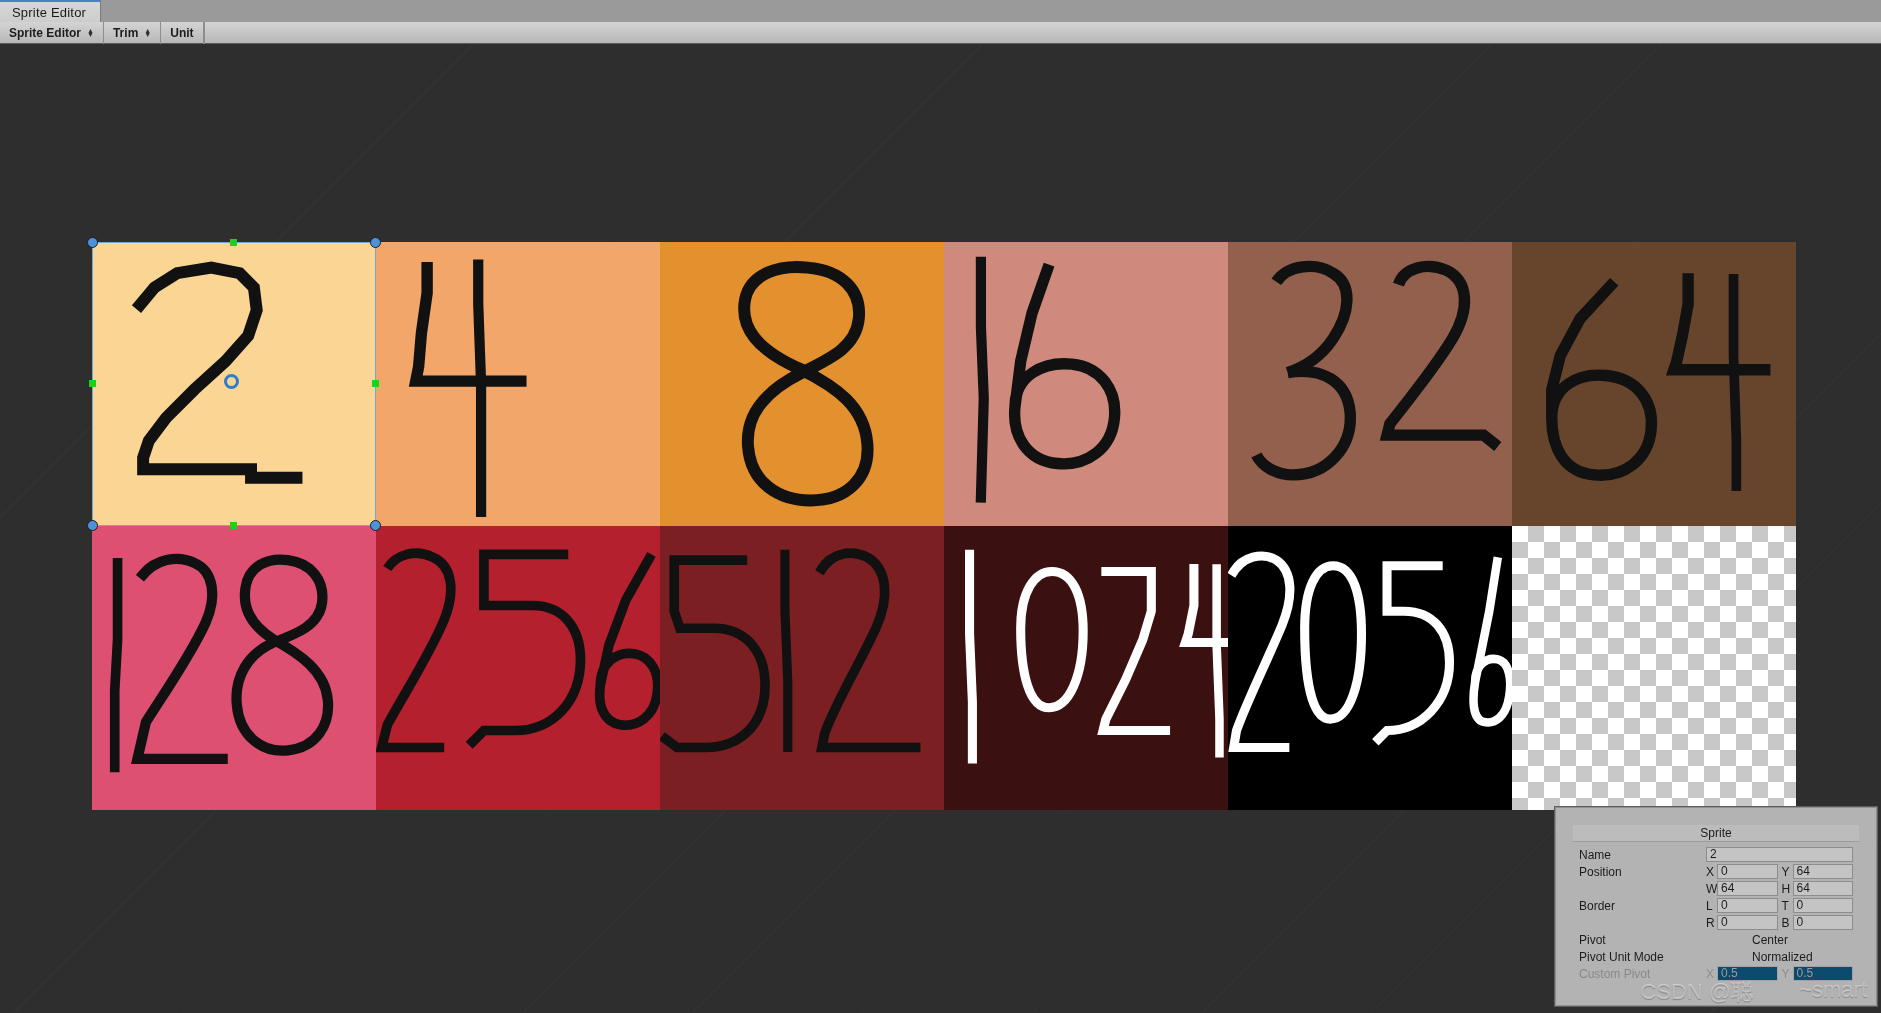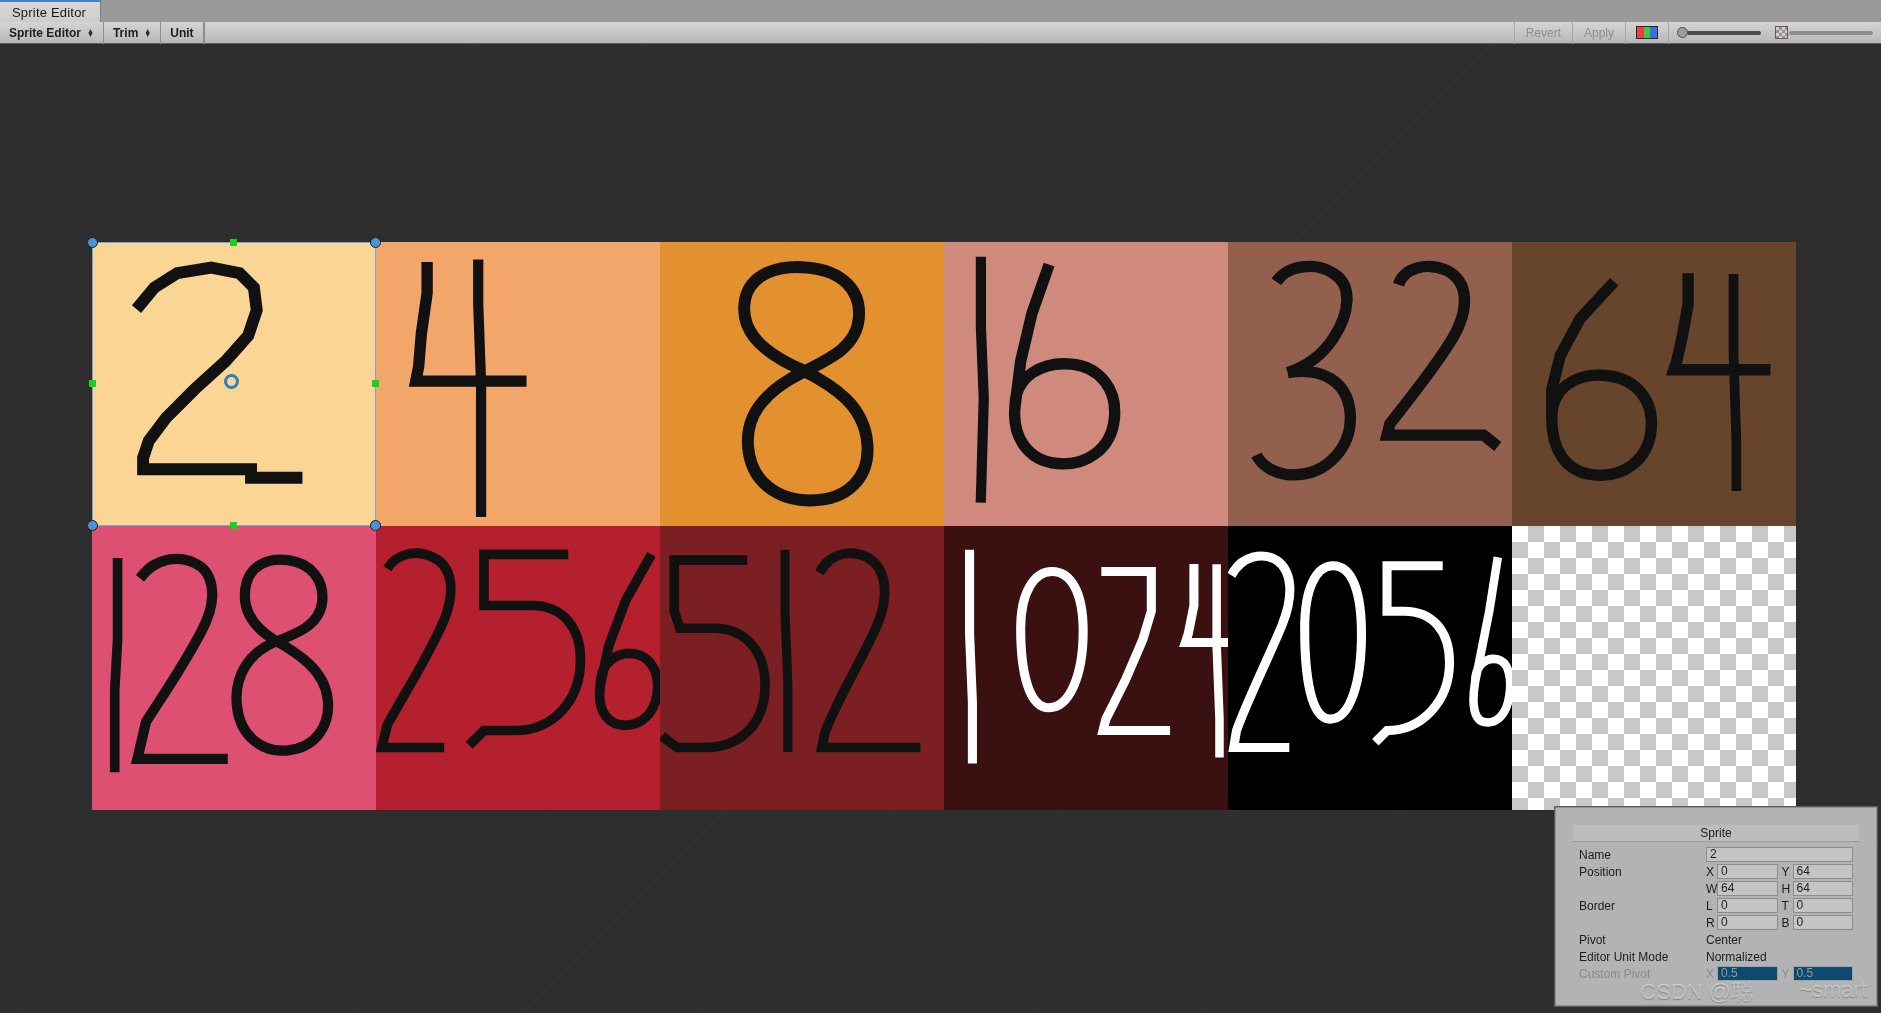--- a/index.html
+++ b/index.html
@@ -180,21 +180,21 @@
     background: #c4c4c4;
     border: 1px solid #8c8c8c;
     padding: 0 3px;
     font-size: 12px; color: #1c1c1c;
     line-height: 13px;
     overflow: hidden; white-space: nowrap;
   }
   .field.wide { margin-left: 0; }
   .field.dim { color: #9b9b9b; background: #0c4a6e; border-color: #a3a3a3; }
   .field + .axis { margin-left: 4px; }
-  .plain-val { flex: 1; }
+  .plain-val { flex: 1; margin-left: 46px; }
 
   
   .win-wm {
     position: absolute; right: 62px; bottom: 90px;
     color: rgba(255,255,255,0.12);
     font-size: 30px; line-height: 1.35;
     text-align: left; pointer-events: none;
     font-family: "Liberation Sans", sans-serif;
   }
   .win-wm .sub2 { font-size: 16px; }
@@ -235,49 +235,20 @@
           <span>▼</span>
         </span>
     </div>
 
     <div class="tb-btn">
       <span>Unit</span>
     </div>
 
     <div class="tb-sep"></div>
 
-    <div class="tb-right">
-
-      <div class="tb-ghost">
-        <span>Revert</span>
-      </div>
-
-      <div class="tb-ghost">
-        <span>Apply</span>
-      </div>
-
-      <div class="tb-ghost" style="padding:0;">
-        <span class="rgb-icon">
-          <i style="background:#e8443c"></i>
-            <i style="background:#3fc94a"></i>
-            <i style="background:#3b6fe0"></i>
-        </span>
-      </div>
-
-      <div class="slider-wrap">
-        <span class="sl-knob"></span>
-        <span class="sl-track"></span>
-      </div>
-
-      <div class="slider-wrap" style="border-left:none;padding-left:0;">
-        <span class="checker-knob"></span>
-        <span class="sl-track light"></span>
-      </div>
-
-    </div>
   </div>
 
   <div class="canvas">
 
     <div class="sheet">
 
       <div class="cell" style="background:#fad593">
         <svg viewBox="0 0 100 100">
           <path d="M17 22 L22 16 L30 11 L42 9 L52 11 L57 16 L58 24 L55 33 L47 42 L36 52 L26 62 L20 70 L18 76 L18 80 L56 80 L56 83 L72 83" fill="none" stroke="#111" stroke-width="4.2" stroke-linecap="square" stroke-linejoin="miter"></path>
         </svg>
@@ -435,21 +406,21 @@
         </div>
 
         <div class="row">
           <span class="row-label">Pivot</span>
           <span class="sub">
             <span class="plain-val">Center</span>
           </span>
         </div>
 
         <div class="row">
-          <span class="row-label">Editor Unit Mode</span>
+          <span class="row-label">Pivot Unit Mode</span>
           <span class="sub">
             <span class="plain-val">Normalized</span>
           </span>
         </div>
 
         <div class="row" style="margin-bottom:0;">
           <span class="row-label dim">Custom Pivot</span>
           <span class="sub">
             <span class="axis dim">X</span>
             <span class="field dim">0.5</span>

